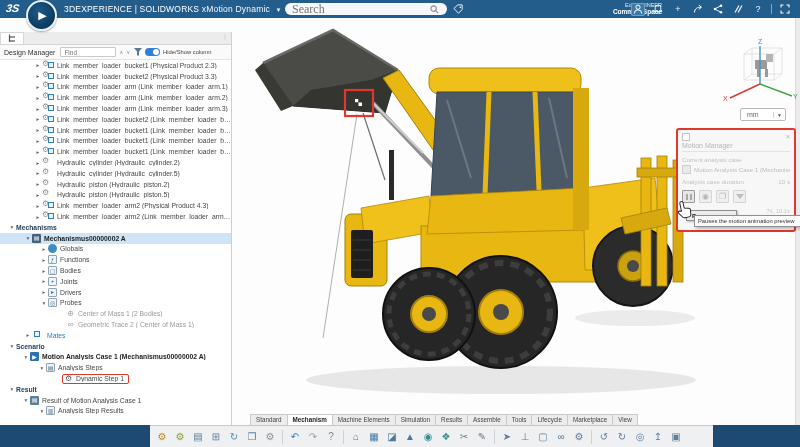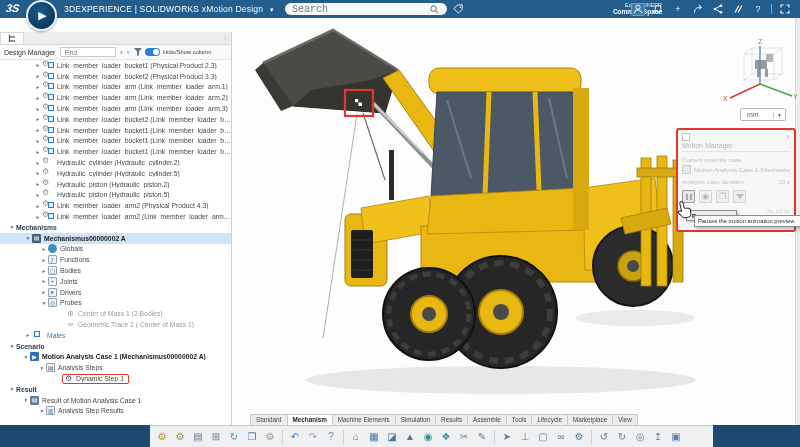--- a/index.html
+++ b/index.html
@@ -13,21 +13,21 @@
   .compass{position:absolute;left:26px;top:0;width:31px;height:31px;border-radius:50%;
     background:radial-gradient(circle at 40% 35%,#1c5a8a,#0d3a5e 70%);border:2px solid #e7eef5;
     display:flex;align-items:center;justify-content:center;z-index:40;box-shadow:0 1px 2px rgba(0,0,0,.35)}
   .compass .play{color:#fff;font-size:11px;line-height:1;margin-left:2px}
   .brand{position:absolute;left:64px;top:4px;font-size:8.5px;letter-spacing:.2px;white-space:nowrap}
   .brand b{font-weight:normal}
   .brand .app{font-weight:normal;opacity:.95}
   .brand .car{font-size:6px;margin-left:3px;opacity:.9}
   .search{position:absolute;left:285px;top:3px;width:162px;height:12px;background:rgba(255,255,255,.96);
     border-radius:7px;display:flex;align-items:center;padding:0 4px 0 7px}
-  .search input{border:none;outline:none;background:transparent;font-size:10px;width:138px;color:#444;font-family:Liberation Mono, monospace}
+  .search input{border:none;outline:none;background:transparent;font-size:12px;width:138px;color:#444;font-family:Liberation Serif, serif}
   .search svg{flex:none}
   .tagicon{position:absolute;left:453px;top:4px;width:11px;height:11px}
   .userblock{position:absolute;right:138px;top:2px;text-align:right;line-height:1.15;white-space:nowrap}
   .userblock .l1{font-size:5.5px;opacity:.9}
   .userblock .l2{font-size:6.5px;font-weight:bold}
   .topicons{position:absolute;right:8px;top:2px;display:flex;align-items:center;gap:6px;height:14px}
   .ticon{width:14px;height:13px;display:flex;align-items:center;justify-content:center;border-radius:2px;font-size:9px;color:#e9f1f7}
   .ticon.active{background:#3d7aa6;box-shadow:inset 0 0 0 1px #6fa0c3}
   .tdiv{width:1px;height:10px;background:rgba(255,255,255,.45)}
 
@@ -120,21 +120,21 @@
 <body>
 
 <div class="stage">
 
   <div class="topbar">
     <span class="logo3ds">3S</span>
     <span class="brand">
       <b>3DEXPERIENCE</b>
       <span>|</span>
       <b>SOLIDWORKS</b>
-      <span class="app">xMotion Design</span>
+      <span class="app">xMotion Dynamic</span>
       <span class="car">▼</span>
     </span>
     <div class="search">
       <input placeholder="Search" style="">
       <svg width="9" height="9" viewBox="0 0 10 10">
         <circle cx="4" cy="4" r="3" fill="none" stroke="#888" stroke-width="1.2"></circle>
         <line x1="6.3" y1="6.3" x2="9" y2="9" stroke="#888" stroke-width="1.2"></line>
       </svg>
     </div>
     <svg class="tagicon" viewBox="0 0 12 12">

